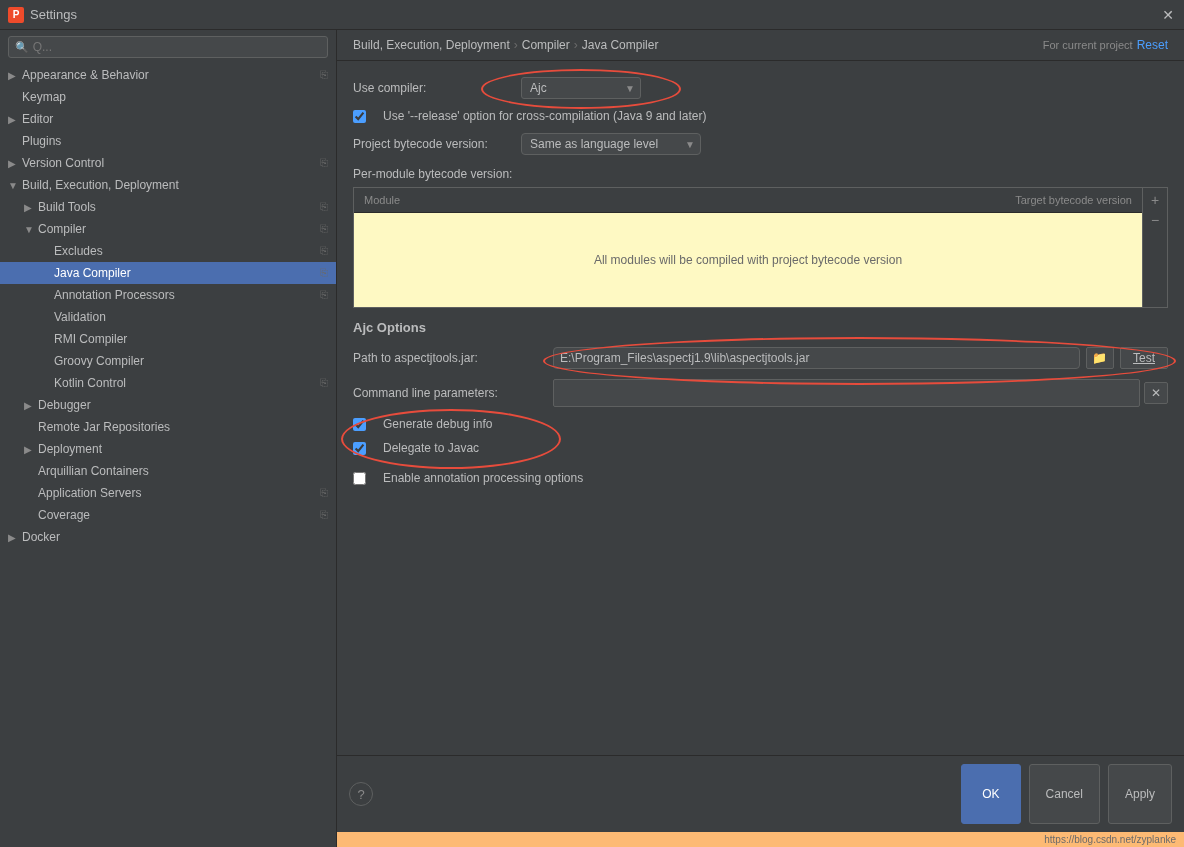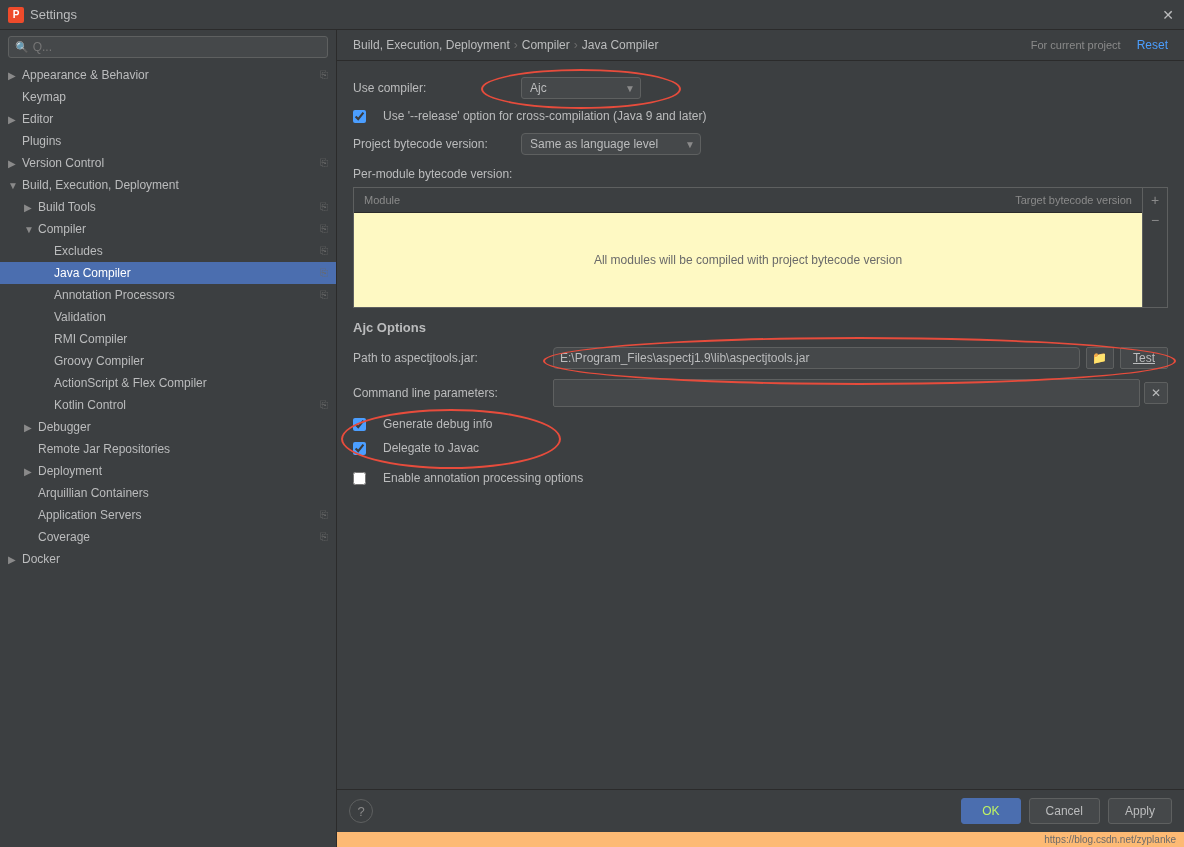--- a/index.html
+++ b/index.html
@@ -160,21 +160,21 @@
     .breadcrumb-sep {
       color: #6a6a6a;
     }
     .breadcrumb-last {
       color: #bbbcbd;
       font-weight: 500;
     }
     .breadcrumb-right {
       display: flex;
       align-items: center;
-      gap: 16px;
+      gap: 4px;
     }
     .for-project {
       color: #8a8a8a;
       font-size: 11px;
     }
     .reset-btn {
       color: #4b9eff;
       cursor: pointer;
       font-size: 12px;
     }
@@ -381,23 +381,23 @@
       padding: 8px 12px;
       border-top: 1px solid #2b2b2b;
       background: #3c3f41;
     }
     .bottom-bar-right {
       display: flex;
       gap: 8px;
     }
     .btn-ok {
       background: #4b6eaf;
-      color: #bef264;
+      color: #ffffff;
       border: 1px solid #4b6eaf;
-      padding: 5px 20px;
+      padding: 22px 20px;
       border-radius: 3px;
       cursor: pointer;
       font-size: 12px;
     }
     .btn-cancel {
       background: #45484a;
       color: #bbbcbd;
       border: 1px solid #5e6060;
       padding: 5px 16px;
       border-radius: 3px;
@@ -525,24 +525,20 @@
       <div class="tree-item indent-2">
         <span class="arrow"> </span>
         <span>RMI Compiler</span>
       </div>
 
       <div class="tree-item indent-2">
         <span class="arrow"> </span>
         <span>Groovy Compiler</span>
       </div>
 
-      <div class="tree-item indent-2">
-        <span class="arrow"> </span>
-        <span>ActionScript &amp; Flex Compiler</span>
-      </div>
 
       <div class="tree-item indent-2">
         <span class="arrow"> </span>
         <span>Kotlin Control</span>
         <span class="copy-icon">⎘</span>
       </div>
 
       <div class="tree-item indent-1">
         <span class="arrow">▶</span>
         <span>Debugger</span>

